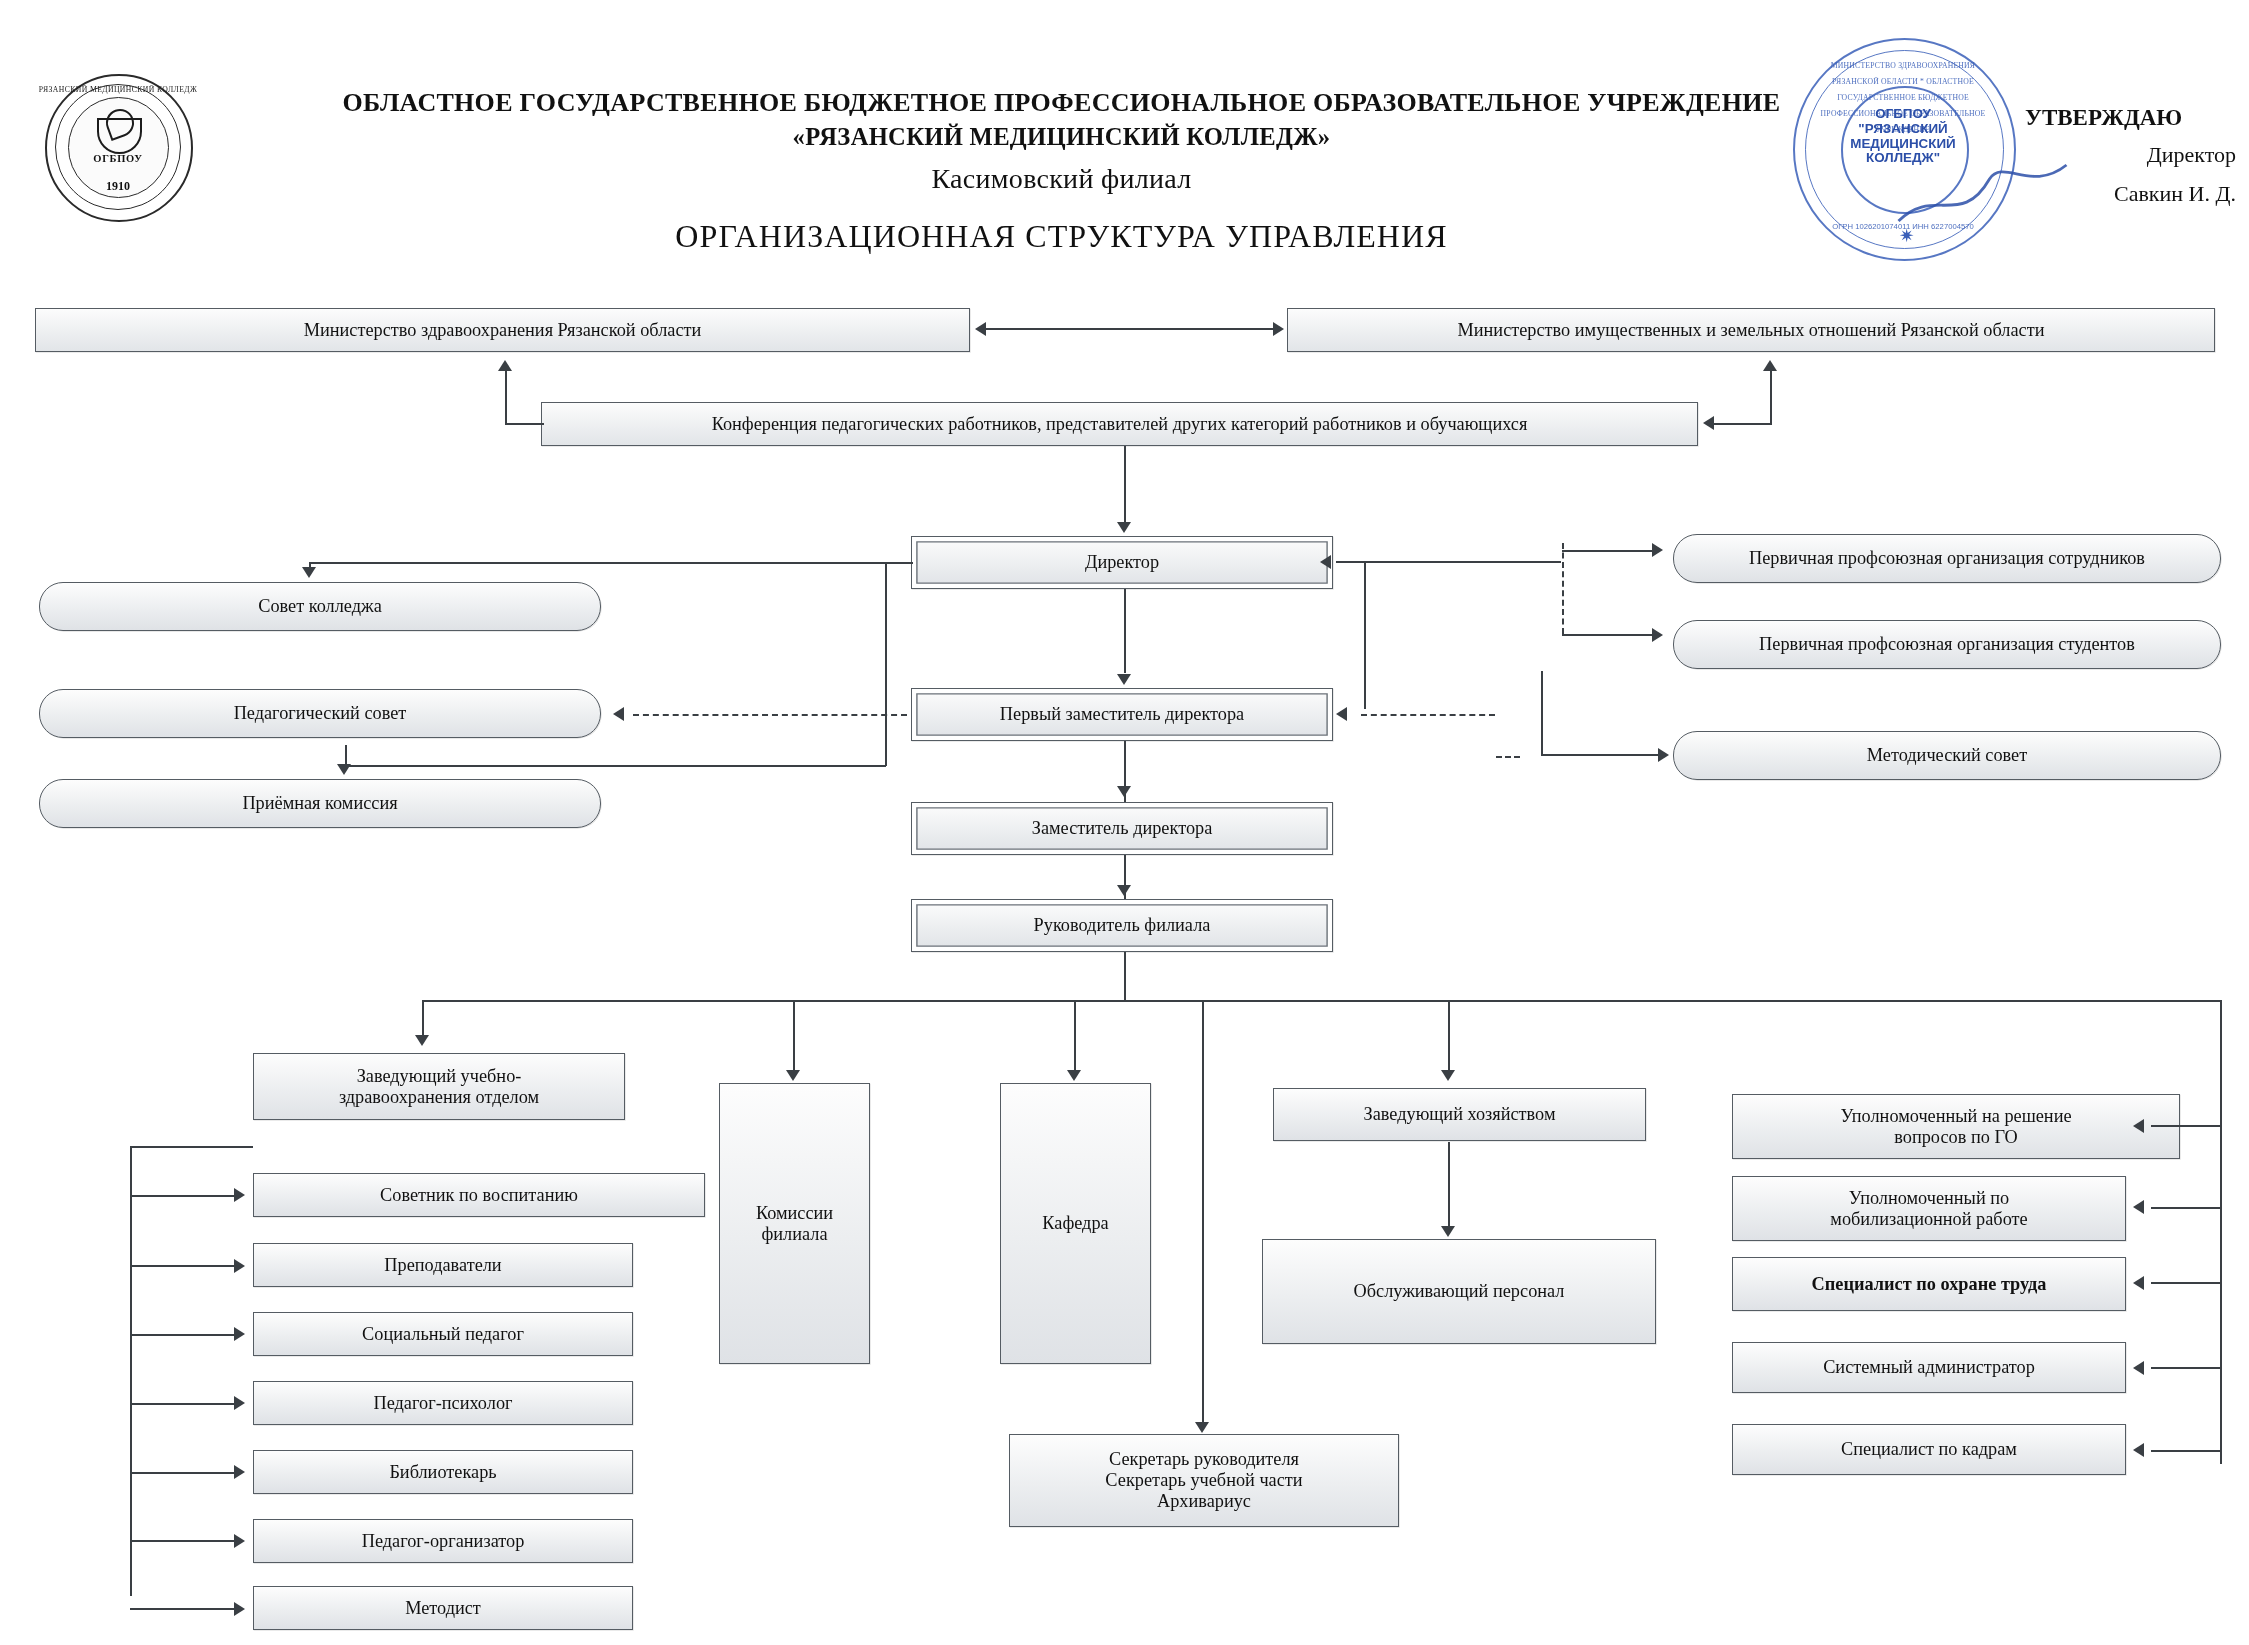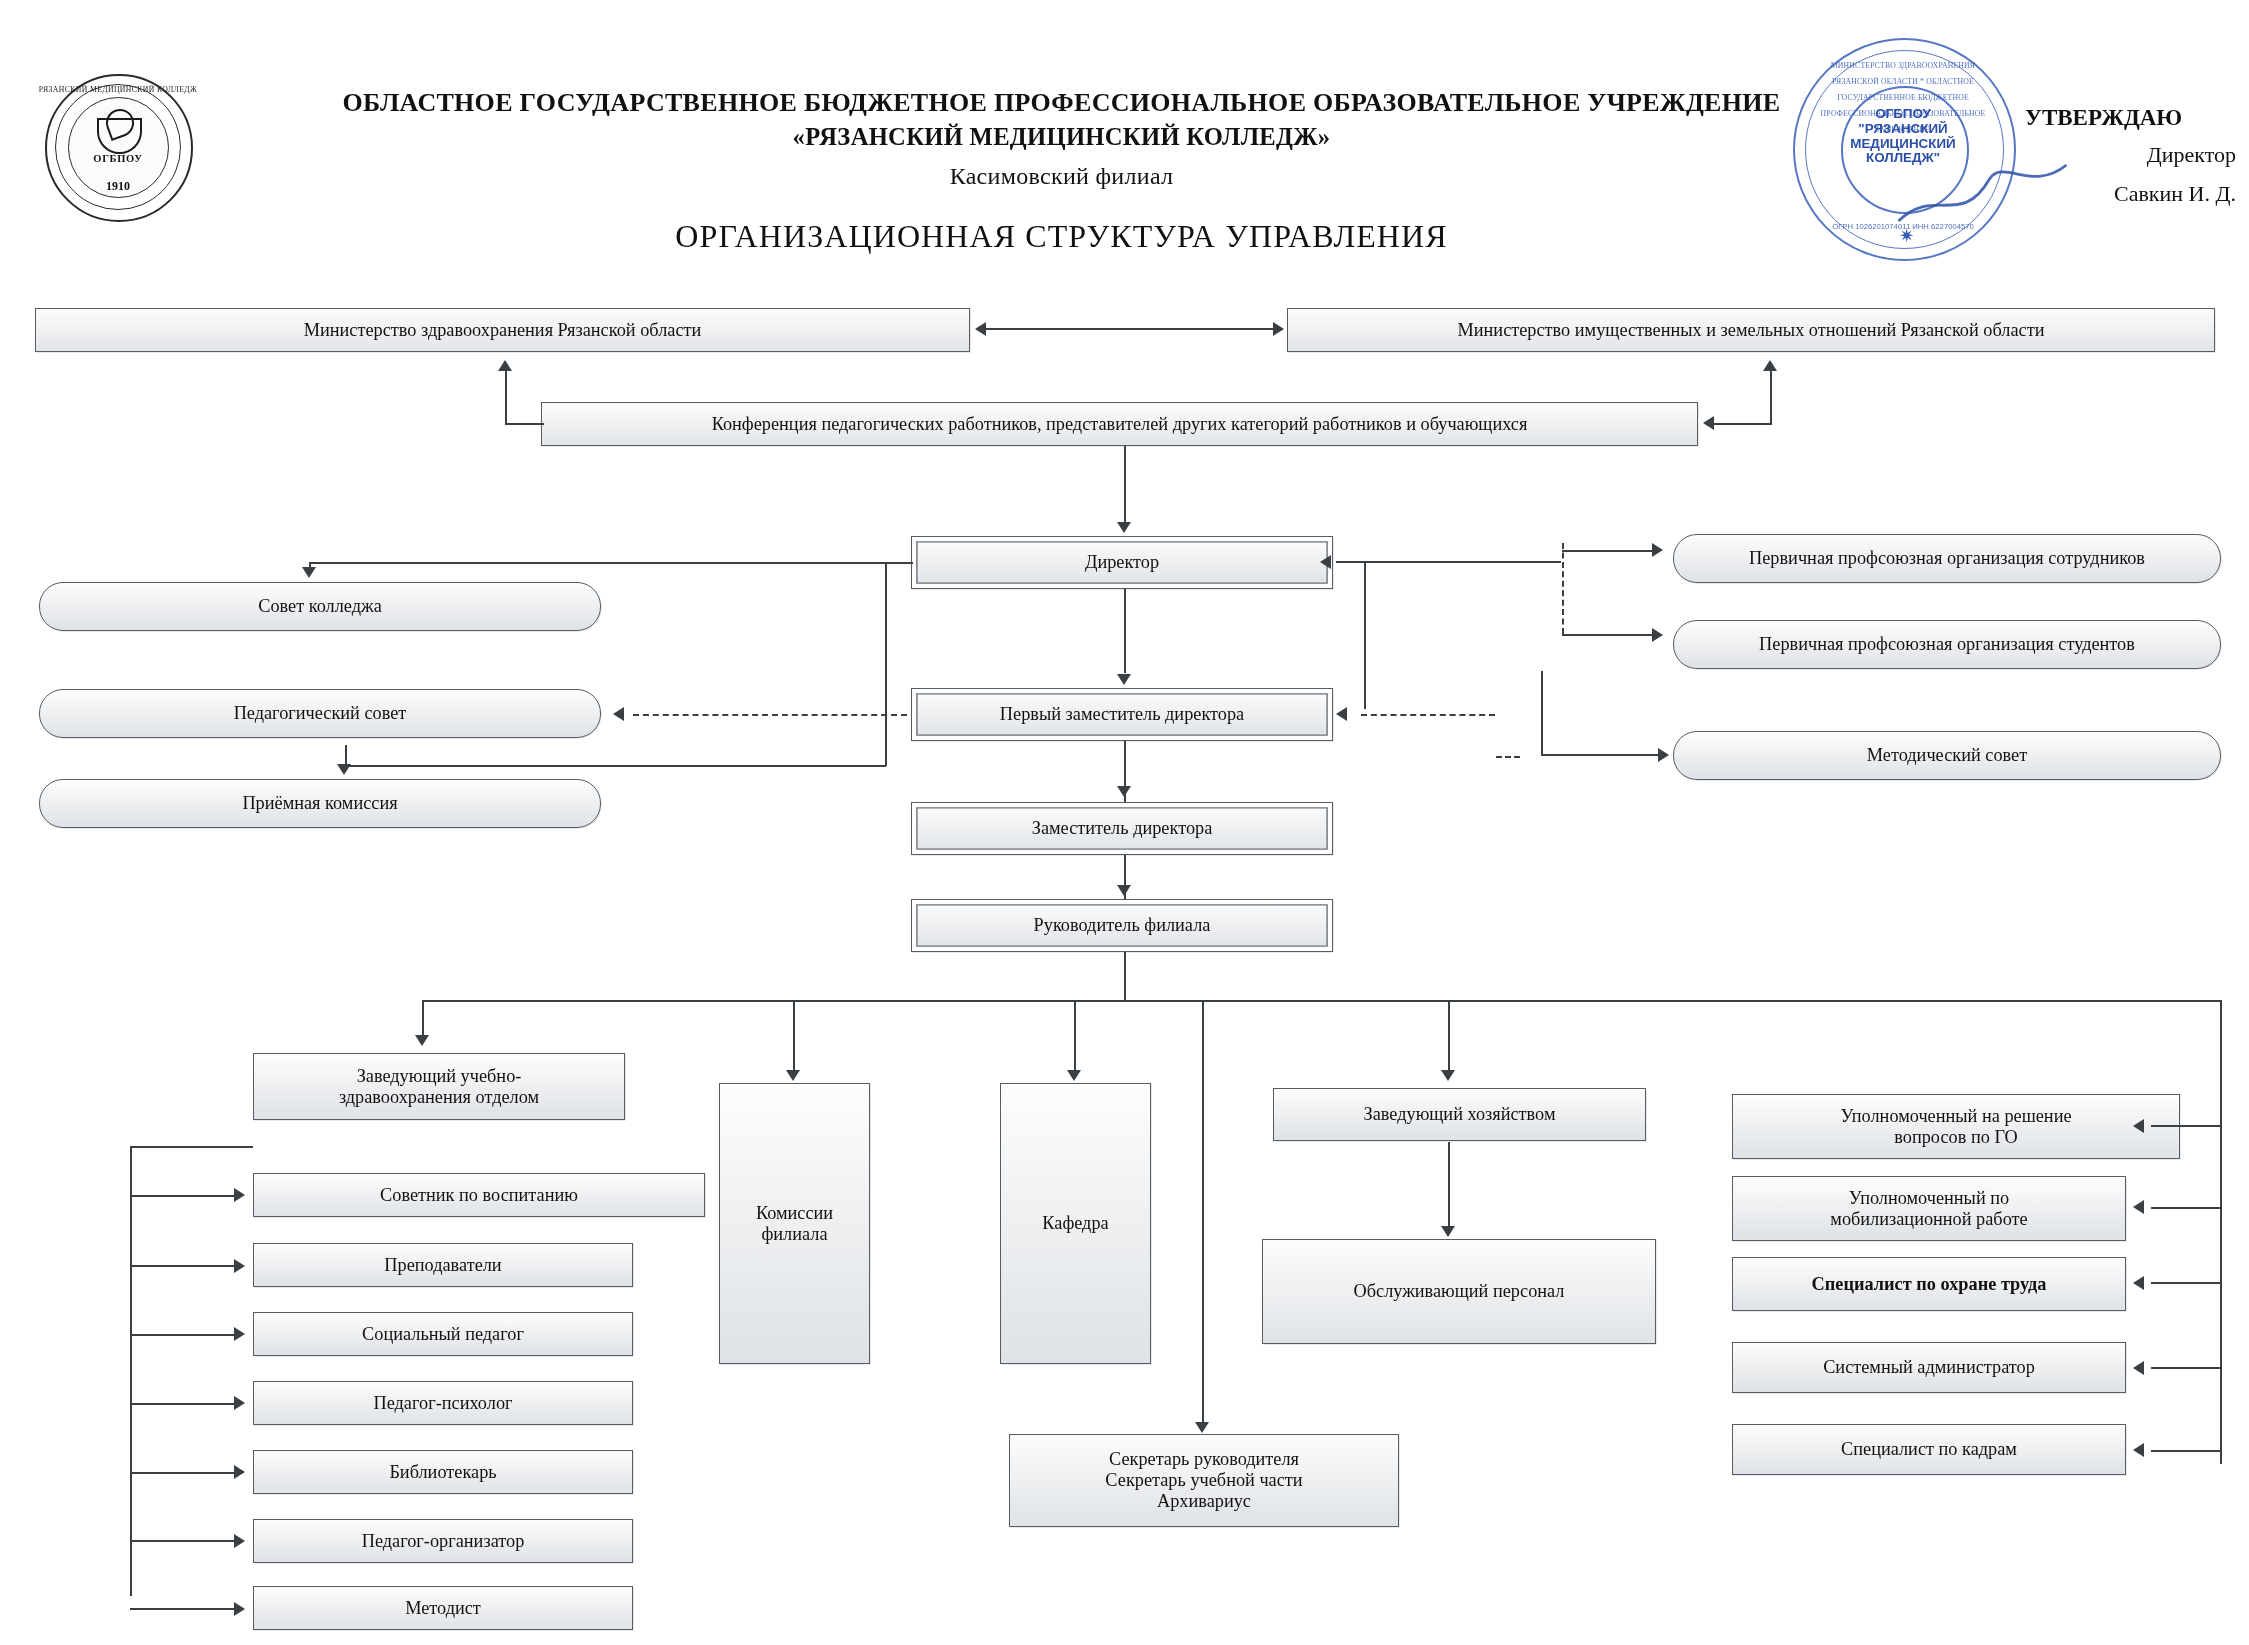--- a/index.html
+++ b/index.html
@@ -19,21 +19,21 @@
 
   
   .hdr-line {
     position: absolute;
     text-align: center;
     font-weight: bold;
     letter-spacing: 0.3px;
   }
   #hdr1 { left: 295px; top: 88px; width: 1533px; font-size: 26px; }
   #hdr2 { left: 295px; top: 123px; width: 1533px; font-size: 24.6px; }
-  #hdr3 { left: 295px; top: 163px; width: 1533px; font-size: 24px; font-weight: normal; }
+  #hdr3 { left: 295px; top: 163px; width: 1533px; font-size: 28px; font-weight: normal; }
   #title {
     position: absolute; left: 295px; top: 218px; width: 1533px;
     text-align: center; font-size: 32px; letter-spacing: 1.1px;
   }
 
   
   #emblem {
     position: absolute; left: 37px; top: 67px; width: 162px; height: 158px;
   }
   #emblem .ring {

